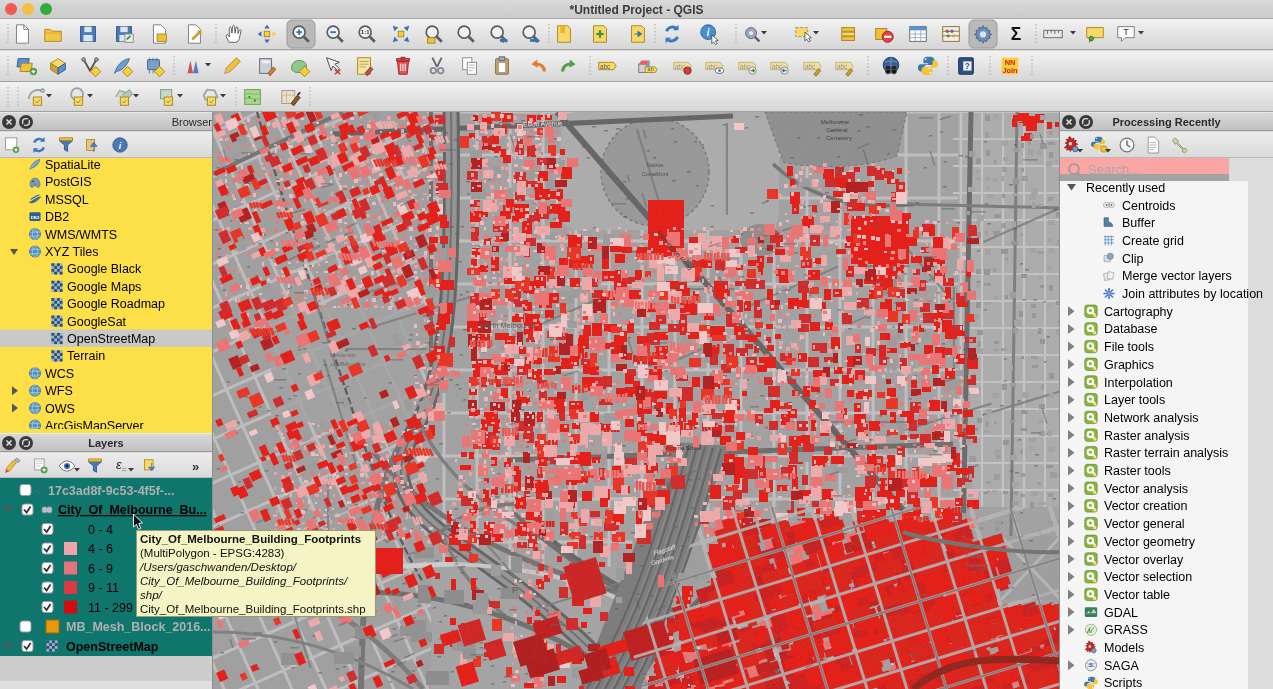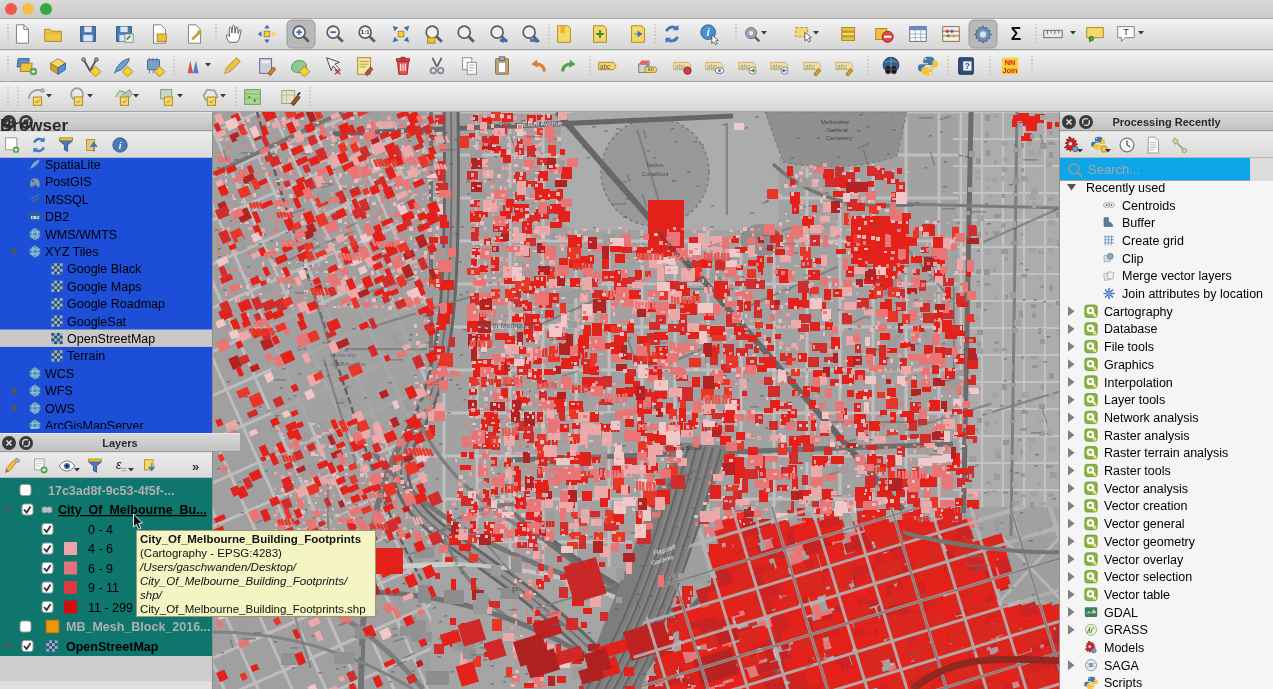--- a/index.html
+++ b/index.html
@@ -4,21 +4,21 @@
 body{width:1273px;height:689px;font-family:"Liberation Sans",sans-serif;position:relative;overflow:hidden;background:#dcdcdc}
 text{font-family:"Liberation Sans",sans-serif}
 .tb{position:absolute;left:0;width:1273px;height:31px;background:linear-gradient(#f2f2f2,#d6d6d6);border-bottom:1px solid #a2a2a2}
 </style></head><body>
 <div style="position:absolute;left:0;top:0;width:1273px;height:19px;background:linear-gradient(#d9d9d9,#cacaca);border-bottom:1px solid #ababab">
 <svg width="60" height="19">
       <circle cx="11" cy="9" r="6" fill="#f05a4f"></circle>
       <circle cx="28" cy="9" r="6" fill="#f8bd45"></circle>
       <circle cx="46" cy="9" r="6" fill="#35a93c"></circle>
     </svg>
-</div>
+<div style="position:absolute;top:3px;width:100%;text-align:center;font-size:12px;font-weight:600;color:#3a3a3a">*Untitled Project - QGIS</div></div>
 <div class="tb" style="top:19px"></div>
 <div class="tb" style="top:51px"></div>
 <div class="tb" style="top:82px;height:30px"></div>
 <svg width="1273" height="31" style="position:absolute;left:0;top:19px">
     <rect x="287" y="1" width="28" height="28" rx="5" fill="#b9b9b9" stroke="#9a9a9a"></rect>
     <rect x="969" y="1" width="28" height="28" rx="5" fill="#b9b9b9" stroke="#9a9a9a"></rect>
     <g transform="translate(10.959999999999999,3.959999999999999) scale(0.92)">
       <path d="M6 2h8l5 5v15H6z" fill="#fdfdfd" stroke="#7a7a7a"></path>
       <path d="M14 2v5h5" fill="none" stroke="#7a7a7a"></path>
     </g>
@@ -918,21 +918,21 @@
     <rect width="847" height="577" fill="url(#nz)" opacity="0.35"></rect>
   </svg>
 <div style="position:absolute;left:0px;top:112px;width:212px;height:19px;background:linear-gradient(#d8d8d8,#c2c2c2);border-bottom:1px solid #9a9a9a;border-top:1px solid #e8e8e8">
 <svg width="212" height="19" style="position:absolute;left:0;top:0">
 <circle cx="9" cy="9" r="7" fill="#3a3a3a"></circle>
       <path d="M6.5 6.5l5 5M11.5 6.5l-5 5" stroke="#ddd" stroke-width="1.6"></path>
 <circle cx="26" cy="9" r="7" fill="#3a3a3a"></circle>
       <circle cx="26" cy="9" r="3.4" fill="none" stroke="#ddd" stroke-width="1.4"></circle>
       <path d="M22 13l8-8" stroke="#3a3a3a" stroke-width="1.2"></path>
 </svg>
-<div style="position:absolute;left:0;top:3px;width:100%;text-align:left;font-size:17px;font-weight:bold;color:#2a2a2a">Browser</div>
+<div style="position:absolute;left:0;top:3px;width:100%;text-align:right;font-size:11px;font-weight:normal;color:#2a2a2a">Browser</div>
   </div>
 <div style="position:absolute;left:0;top:132px;width:212px;height:26px;background:linear-gradient(#ececec,#dadada);border-bottom:1px solid #b8b8b8"><svg width="212" height="26">
       <g transform="translate(2.3999999999999986,3.3999999999999986) scale(0.8)">
         <rect x="4" y="3" width="14" height="15" fill="#fdfdfd" stroke="#888"></rect>
         <circle cx="17" cy="18" r="4" fill="#50a050"></circle>
         <path d="M15 18h4M17 16v4" stroke="#fff" stroke-width="1.3"></path>
       </g>
       <g transform="translate(29.4,3.3999999999999986) scale(0.8)">
         <path d="M6 9a7 7 0 0 1 12-2" fill="none" stroke="#3f77c0" stroke-width="3"></path>
         <path d="M19 2v6h-6z" fill="#3f77c0"></path>
@@ -946,21 +946,21 @@
       <g transform="translate(83.4,3.3999999999999986) scale(0.8)">
         <rect x="4" y="5" width="10" height="14" fill="#e8c878" stroke="#a8851c"></rect>
         <path d="M13 21V9M13 9l-4 5h8z" fill="#4a79b8" stroke="#4a79b8"></path>
         <path d="M13 8l-4.5 5.5h9z" fill="#4a79b8"></path>
       </g>
       <g transform="translate(110.4,3.3999999999999986) scale(0.8)">
         <circle cx="12" cy="12" r="9" fill="#4a79b8" stroke="#2d4f80"></circle>
         <text x="12" y="17" font-size="12" font-weight="bold" font-style="italic" text-anchor="middle" fill="#fff">i</text>
       </g>
     </svg></div>
-<div style="position:absolute;left:0;top:158px;width:212px;height:275px;background:#1d4ed8;overflow:hidden">
+<div style="position:absolute;left:0;top:158px;width:212px;height:275px;background:#fde047;overflow:hidden">
     <svg width="212" height="275" style="position:absolute;left:0;top:-4px">
       <g transform="translate(27.560000000000002,3.0600000000000005) scale(0.62)">
         <path d="M4 20C6 12 12 5 20 4c-2 7-8 13-14 14z" fill="#6f9fd0" stroke="#39648f"></path>
         <path d="M6 18C9 12 13 8 18 6" stroke="#bcd5ee" fill="none"></path>
       </g>
       <text x="45" y="15.0" font-size="12.5" fill="#000">SpatiaLite</text>
       <g transform="translate(27.560000000000002,20.46) scale(0.62)">
         <path d="M4 16c0-6 3-10 8-10s8 4 8 10c0 3-2 5-4 5l-1-3h-6l-1 3c-2 0-4-2-4-5z" fill="#7a9ab8" stroke="#4a6a88"></path>
         <circle cx="9" cy="11" r="1.3" fill="#223"></circle>
         <path d="M12 14c1 2 1 4 0 6" stroke="#4a6a88" fill="none"></path>
@@ -1091,21 +1091,21 @@
         <circle cx="12" cy="12" r="9" fill="#4a8fd0" stroke="#2d5f85"></circle>
         <ellipse cx="12" cy="12" rx="4.2" ry="9" fill="none" stroke="#bcd5ee"></ellipse>
         <path d="M3.5 9h17M3.5 15h17" stroke="#bcd5ee" fill="none"></path>
         <path d="M7 5c2 3 8 4 12 3M5 17c3-1 10 0 13 2" stroke="#8fc98f" fill="none" stroke-width="1.6"></path>
       </g>
       <text x="45" y="276.0" font-size="12.5" fill="#000">ArcGisMapServer</text>
     </svg>
   </div>
 <div style="position:absolute;left:212px;top:112px;width:1px;height:577px;background:#8f8f8f"></div>
 <div style="position:absolute;left:1059px;top:112px;width:1px;height:577px;background:#8f8f8f"></div>
-<div style="position:absolute;left:0px;top:433px;width:240px;height:19px;background:linear-gradient(#d8d8d8,#c2c2c2);border-bottom:1px solid #9a9a9a;border-top:1px solid #e8e8e8">
+<div style="position:absolute;left:0px;top:433px;width:212px;height:19px;background:linear-gradient(#d8d8d8,#c2c2c2);border-bottom:1px solid #9a9a9a;border-top:1px solid #e8e8e8">
 <svg width="212" height="19" style="position:absolute;left:0;top:0">
 <circle cx="9" cy="9" r="7" fill="#3a3a3a"></circle>
       <path d="M6.5 6.5l5 5M11.5 6.5l-5 5" stroke="#ddd" stroke-width="1.6"></path>
 <circle cx="26" cy="9" r="7" fill="#3a3a3a"></circle>
       <circle cx="26" cy="9" r="3.4" fill="none" stroke="#ddd" stroke-width="1.4"></circle>
       <path d="M22 13l8-8" stroke="#3a3a3a" stroke-width="1.2"></path>
 </svg>
 <div style="position:absolute;left:0;top:3px;width:100%;text-align:center;font-size:11px;font-weight:bold;color:#2a2a2a">Layers</div>
   </div>
 <div style="position:absolute;left:0;top:453px;width:212px;height:25px;background:linear-gradient(#ececec,#dadada);border-bottom:1px solid #b8b8b8"><svg width="212" height="25">
@@ -1229,28 +1229,28 @@
       <g transform="translate(83.4,3.3999999999999986) scale(0.8)">
         <path d="M6 2h8l5 5v15H6z" fill="#fafafa" stroke="#888"></path>
         <path d="M8 9h8M8 12h8M8 15h8M8 18h5" stroke="#aaa"></path>
       </g>
       <g transform="translate(109.4,3.3999999999999986) scale(0.8)">
         <path d="M4 6l3-3 4 4-1 2 8 8 2-1 2 3-3 3-3-2 1-2-8-8-2 1z" fill="#d8d2a8" stroke="#8a8560"></path>
       </g>
       <path d="M17 17l3 3.6 3-3.6z" fill="#3a3a3a"></path>
       <path d="M45 17l3 3.6 3-3.6z" fill="#3a3a3a"></path>
     </svg></div>
-<div style="position:absolute;left:1060px;top:158px;width:190px;height:23px;background:#0ea5e9;border-bottom:1px solid #a3a3a3">
+<div style="position:absolute;left:1060px;top:158px;width:169px;height:23px;background:#fca5a5;border-bottom:7px solid #a3a3a3">
     <svg width="213" height="23" style="position:absolute;left:0;top:0">
       <circle cx="14" cy="11" r="5" fill="none" stroke="#9a9a9a" stroke-width="1.6"></circle>
       <path d="M18 15l4 4" stroke="#9a9a9a" stroke-width="1.6"></path>
       <text x="28" y="16" font-size="13" fill="#a8a8a8">Search...</text>
     </svg>
   </div>
-<div style="position:absolute;left:1060px;top:181px;width:213px;height:508px;background:#f5f5f5"><svg width="213" height="508">
+<div style="position:absolute;left:1060px;top:181px;width:188px;height:508px;background:#f5f5f5"><svg width="213" height="508">
       <path d="M7 3l9 0-4.5 6.5z" fill="#555"></path>
       <text x="26" y="11" font-size="12.5" fill="#000">Recently used</text>
       <g transform="translate(41.56,16.560000000000002) scale(0.62)">
         <ellipse cx="8" cy="12" rx="5" ry="4" fill="none" stroke="#889"></ellipse>
         <ellipse cx="16" cy="12" rx="5" ry="4" fill="none" stroke="#889"></ellipse>
         <circle cx="8" cy="12" r="1.5" fill="#667"></circle>
         <circle cx="16" cy="12" r="1.5" fill="#667"></circle>
       </g>
       <text x="62" y="28.5" font-size="12.5" fill="#000">Centroids</text>
       <g transform="translate(41.56,34.260000000000005) scale(0.62)">
@@ -1458,20 +1458,20 @@
       <g transform="translate(23.560000000000002,494.46) scale(0.62)">
         <path d="M12 2c-4 0-5 2-5 4v3h5v1H4c-2 0-3 2-3 4s1 4 3 4h3v-3c0-2 2-4 4-4h5c2 0 3-1 3-3V6c0-2-1-4-5-4z" fill="#3d7aab"></path>
         <path d="M12 22c4 0 5-2 5-4v-3h-5v-1h8c2 0 3-2 3-4s-1-4-3-4h-3v3c0 2-2 4-4 4H8c-2 0-3 1-3 3v2c0 2 1 4 5 4z" fill="#f2c53d"></path>
         <circle cx="9.5" cy="4.5" r="1" fill="#fff"></circle>
         <circle cx="14.5" cy="19.5" r="1" fill="#fff"></circle>
       </g>
       <text x="44" y="506.4" font-size="12.5" fill="#000">Scripts</text>
     </svg></div>
 <div style="position:absolute;left:136px;top:530px;width:240px;height:87px;background:#f4f4c4;border:1px solid #9a9a78;font-size:11.5px;line-height:14.1px;color:#111;padding:1px 5px 0 3px;z-index:50;overflow:hidden">
 <div style="font-weight:bold">City_Of_Melbourne_Building_Footprints</div>
-<div>(Cartography - EPSG:4283)</div>
+<div>(MultiPolygon - EPSG:4283)</div>
 <div style="font-style:italic">/Users/gaschwanden/Desktop/</div>
 <div style="font-style:italic">City_Of_Melbourne_Building_Footprints/</div>
 <div style="font-style:italic">shp/</div>
 <div style="">City_Of_Melbourne_Building_Footprints.shp</div>
   </div>
 <svg width="16" height="18" style="position:absolute;left:131px;top:513px;z-index:51">
     <path d="M2.5 1l9 9-3.8.4 2.1 5-2.3.9-2-5L2.5 14z" fill="#111" stroke="#fff" stroke-width="0.9"></path>
   </svg>
 </body></html>

